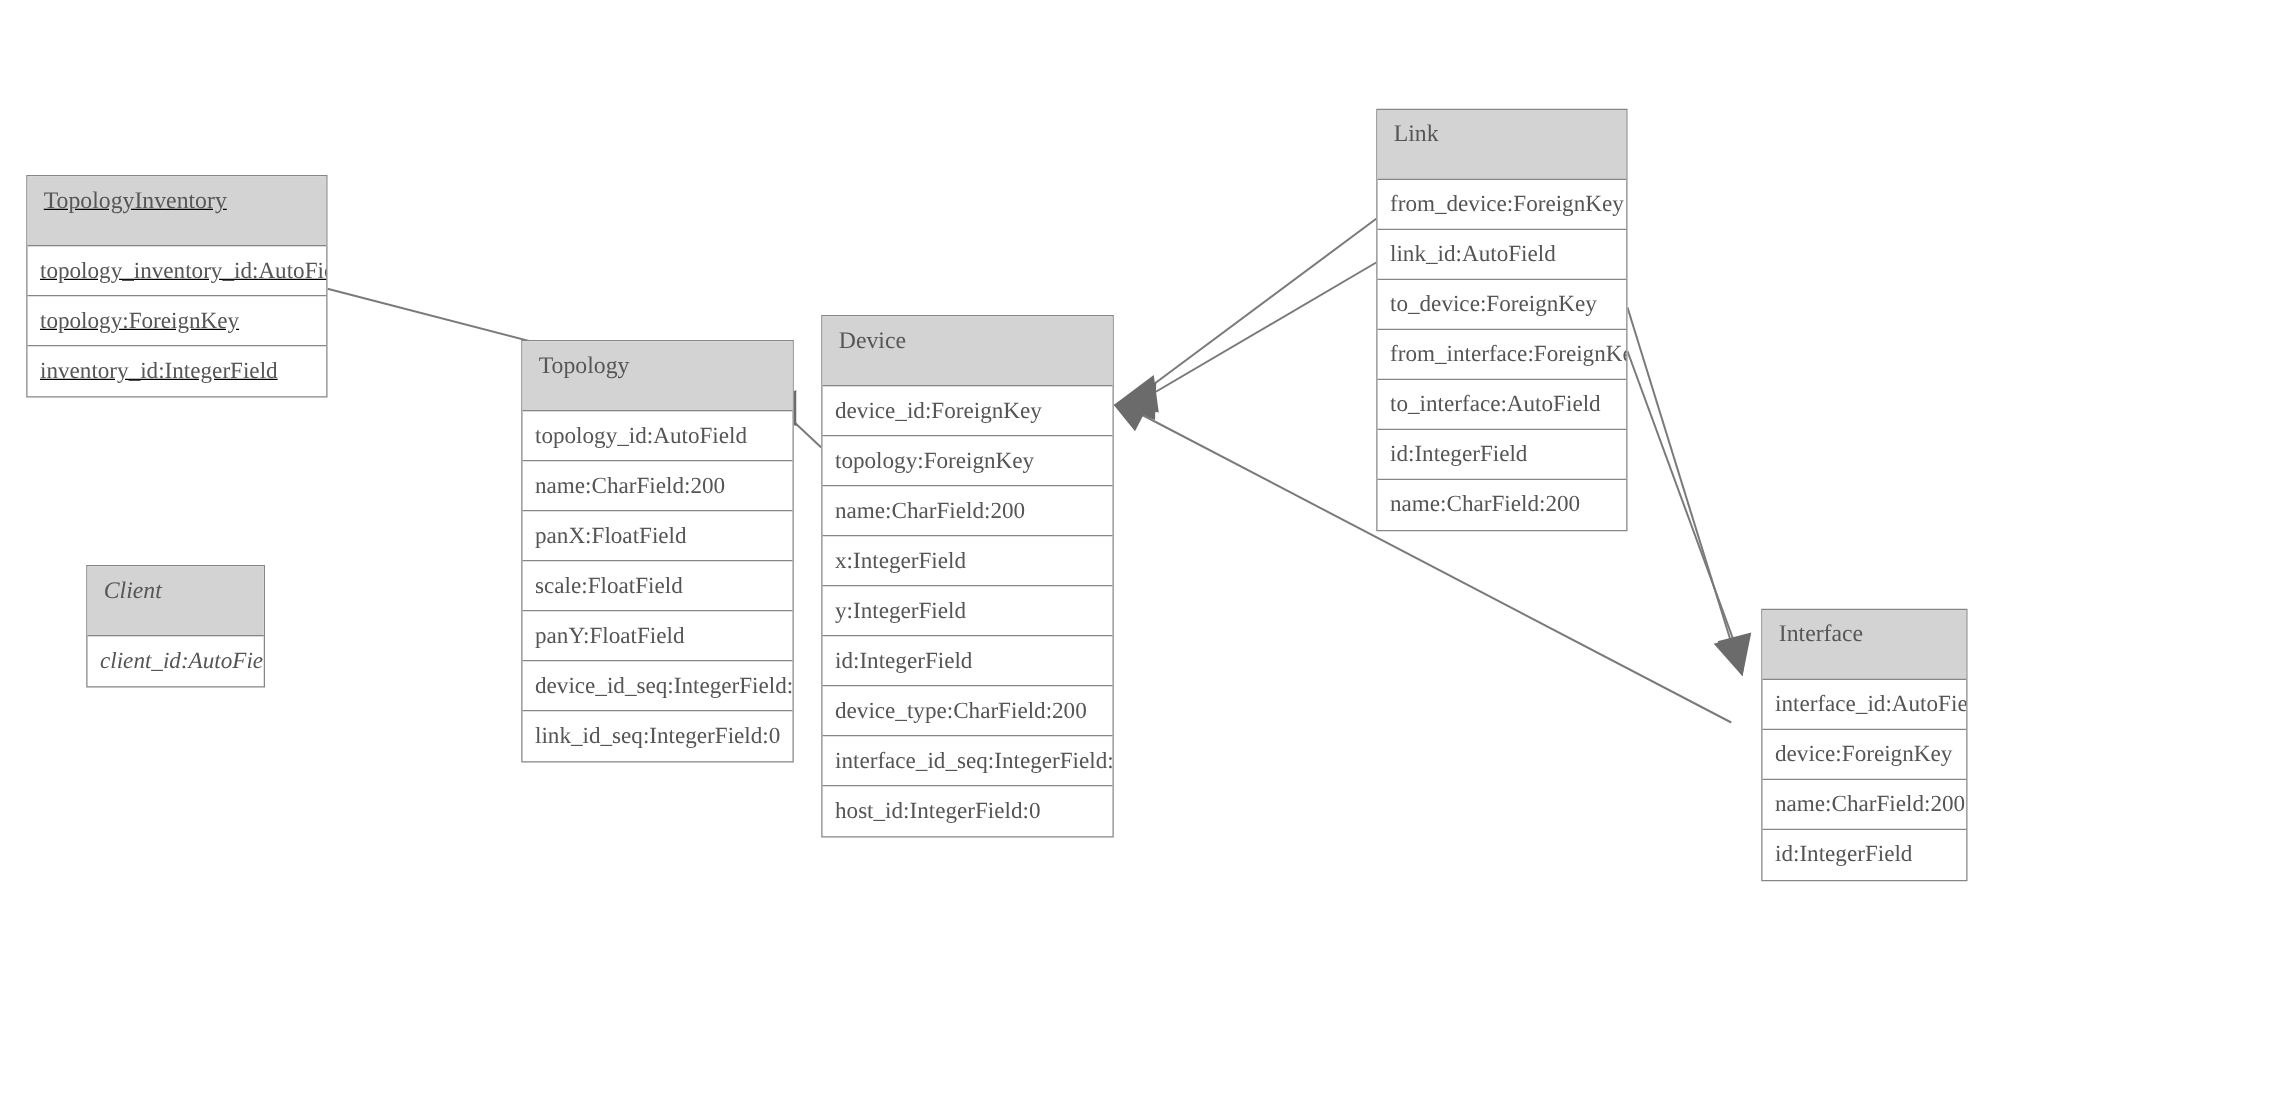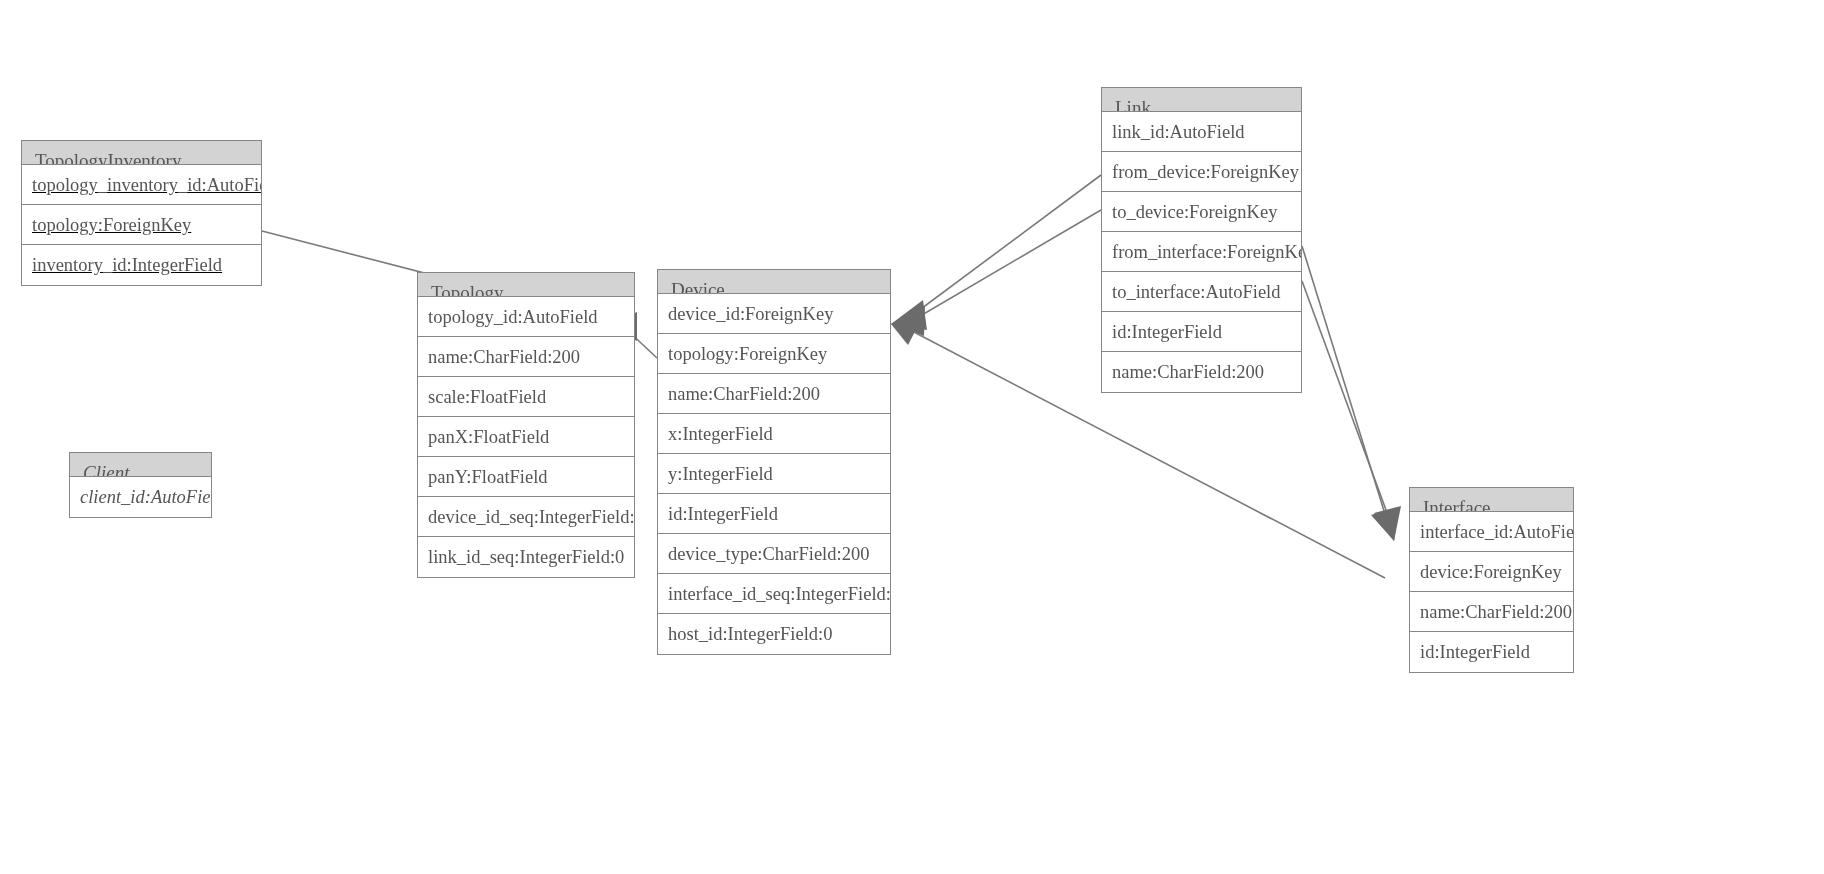--- a/index.html
+++ b/index.html
@@ -36,21 +36,21 @@
     border: 1px solid #868686;
     z-index: 2;
   }
   .entity-title {
     box-sizing: border-box;
     background: #d3d3d3;
     border-bottom: 1px solid #868686;
     color: #565656;
     font-size: 19px;
     line-height: 40px;
-    height: 24px;
+    height: 56px;
     padding: 0 0 0 13px;
     white-space: nowrap;
     overflow: hidden;
   }
   .entity-fields {
     list-style: none;
     margin: 0;
     padding: 0;
   }
   .entity-field {
@@ -118,55 +118,55 @@
       <li class="entity-field">topology:ForeignKey</li>
       <li class="entity-field">inventory_id:IntegerField</li>
     </ul>
   </div>
 
   <div class="entity" style="left:385px; top:272px; width:218px;margin-left:32px;">
     <div class="entity-title">Topology</div>
     <ul class="entity-fields">
       <li class="entity-field">topology_id:AutoField</li>
       <li class="entity-field">name:CharField:200</li>
+      <li class="entity-field">panX:FloatField</li>
       <li class="entity-field">scale:FloatField</li>
-      <li class="entity-field">panX:FloatField</li>
       <li class="entity-field">panY:FloatField</li>
       <li class="entity-field">device_id_seq:IntegerField:0</li>
       <li class="entity-field">link_id_seq:IntegerField:0</li>
     </ul>
   </div>
 
   <div class="entity" style="left:69px; top:452px; width:143px;font-style:italic;">
     <div class="entity-title">Client</div>
     <ul class="entity-fields">
       <li class="entity-field">client_id:AutoField</li>
     </ul>
   </div>
 
-  <div class="entity" style="left:657px; top:269px; width:234px;">
+  <div class="entity" style="left:657px; top:252px; width:234px;">
     <div class="entity-title">Device</div>
     <ul class="entity-fields">
       <li class="entity-field">device_id:ForeignKey</li>
       <li class="entity-field">topology:ForeignKey</li>
       <li class="entity-field">name:CharField:200</li>
       <li class="entity-field">x:IntegerField</li>
       <li class="entity-field">y:IntegerField</li>
       <li class="entity-field">id:IntegerField</li>
       <li class="entity-field">device_type:CharField:200</li>
       <li class="entity-field">interface_id_seq:IntegerField:0</li>
       <li class="entity-field">host_id:IntegerField:0</li>
     </ul>
   </div>
 
   <div class="entity" style="left:1101px; top:87px; width:201px;">
     <div class="entity-title">Link</div>
     <ul class="entity-fields">
+      <li class="entity-field">from_device:ForeignKey</li>
       <li class="entity-field">link_id:AutoField</li>
-      <li class="entity-field">from_device:ForeignKey</li>
       <li class="entity-field">to_device:ForeignKey</li>
       <li class="entity-field">from_interface:ForeignKey</li>
       <li class="entity-field">to_interface:AutoField</li>
       <li class="entity-field">id:IntegerField</li>
       <li class="entity-field">name:CharField:200</li>
     </ul>
   </div>
 
   <div class="entity" style="left:1385px; top:487px; width:165px;margin-left:24px;">
     <div class="entity-title">Interface</div>

